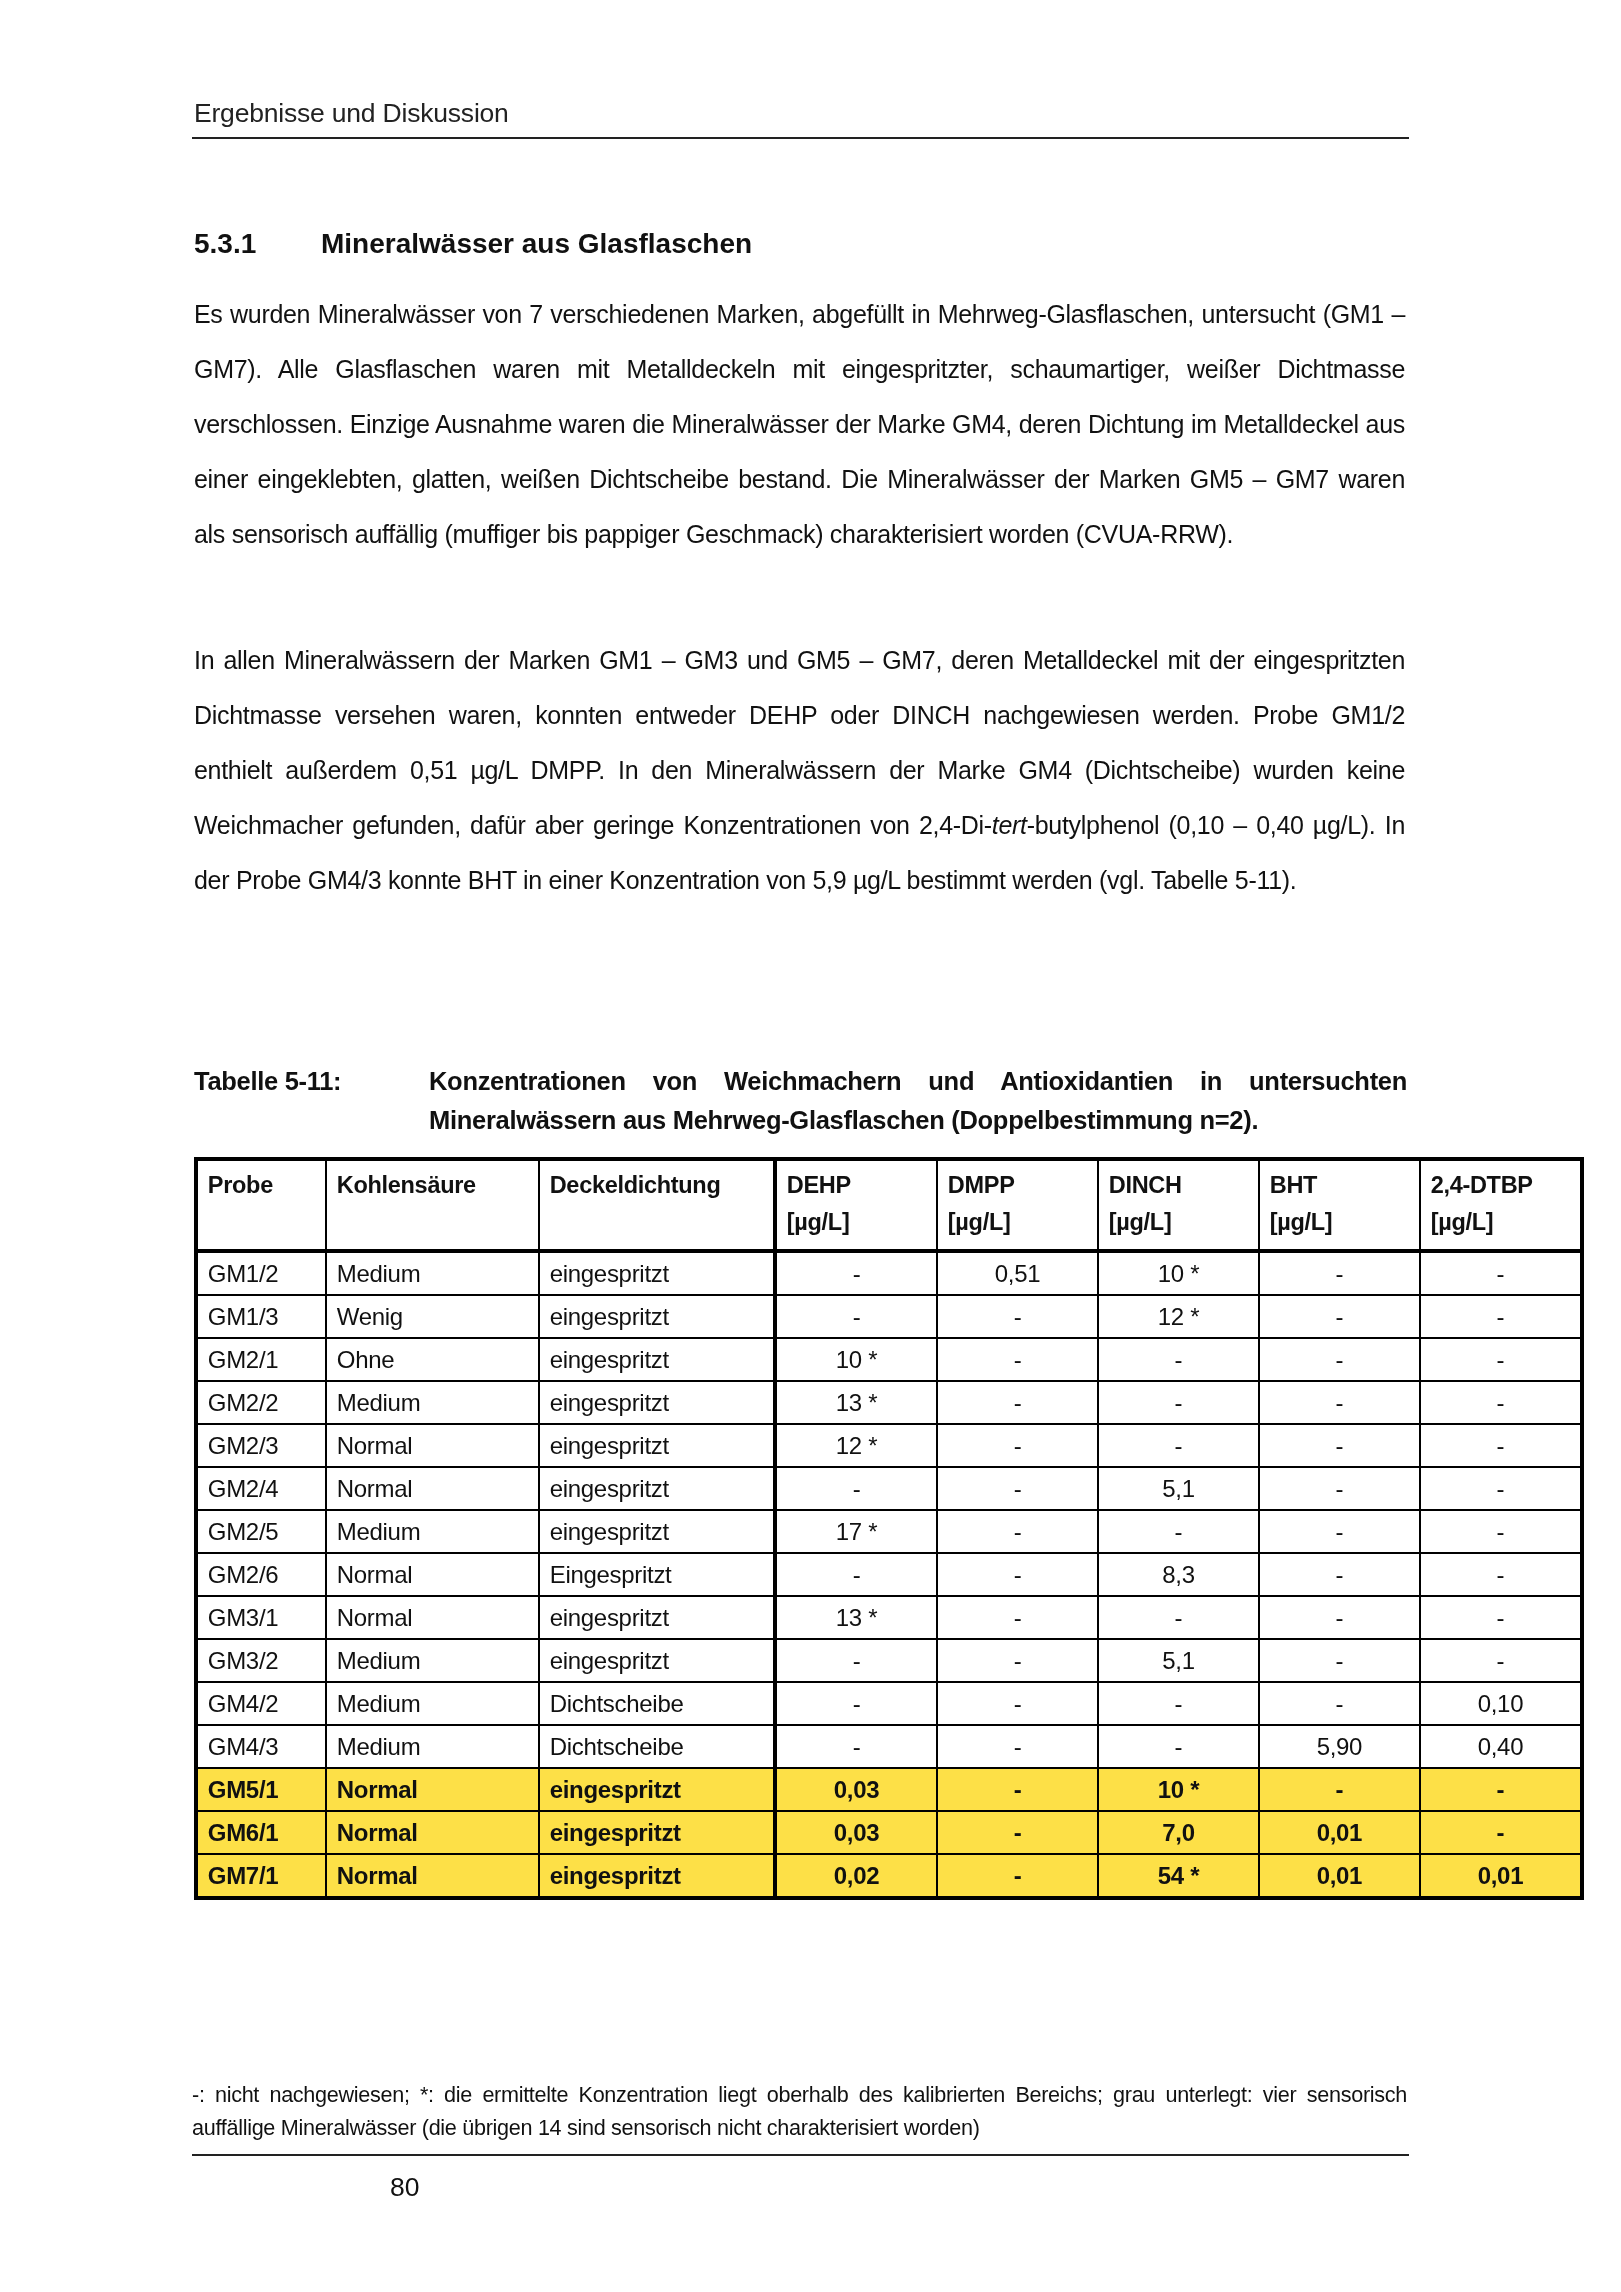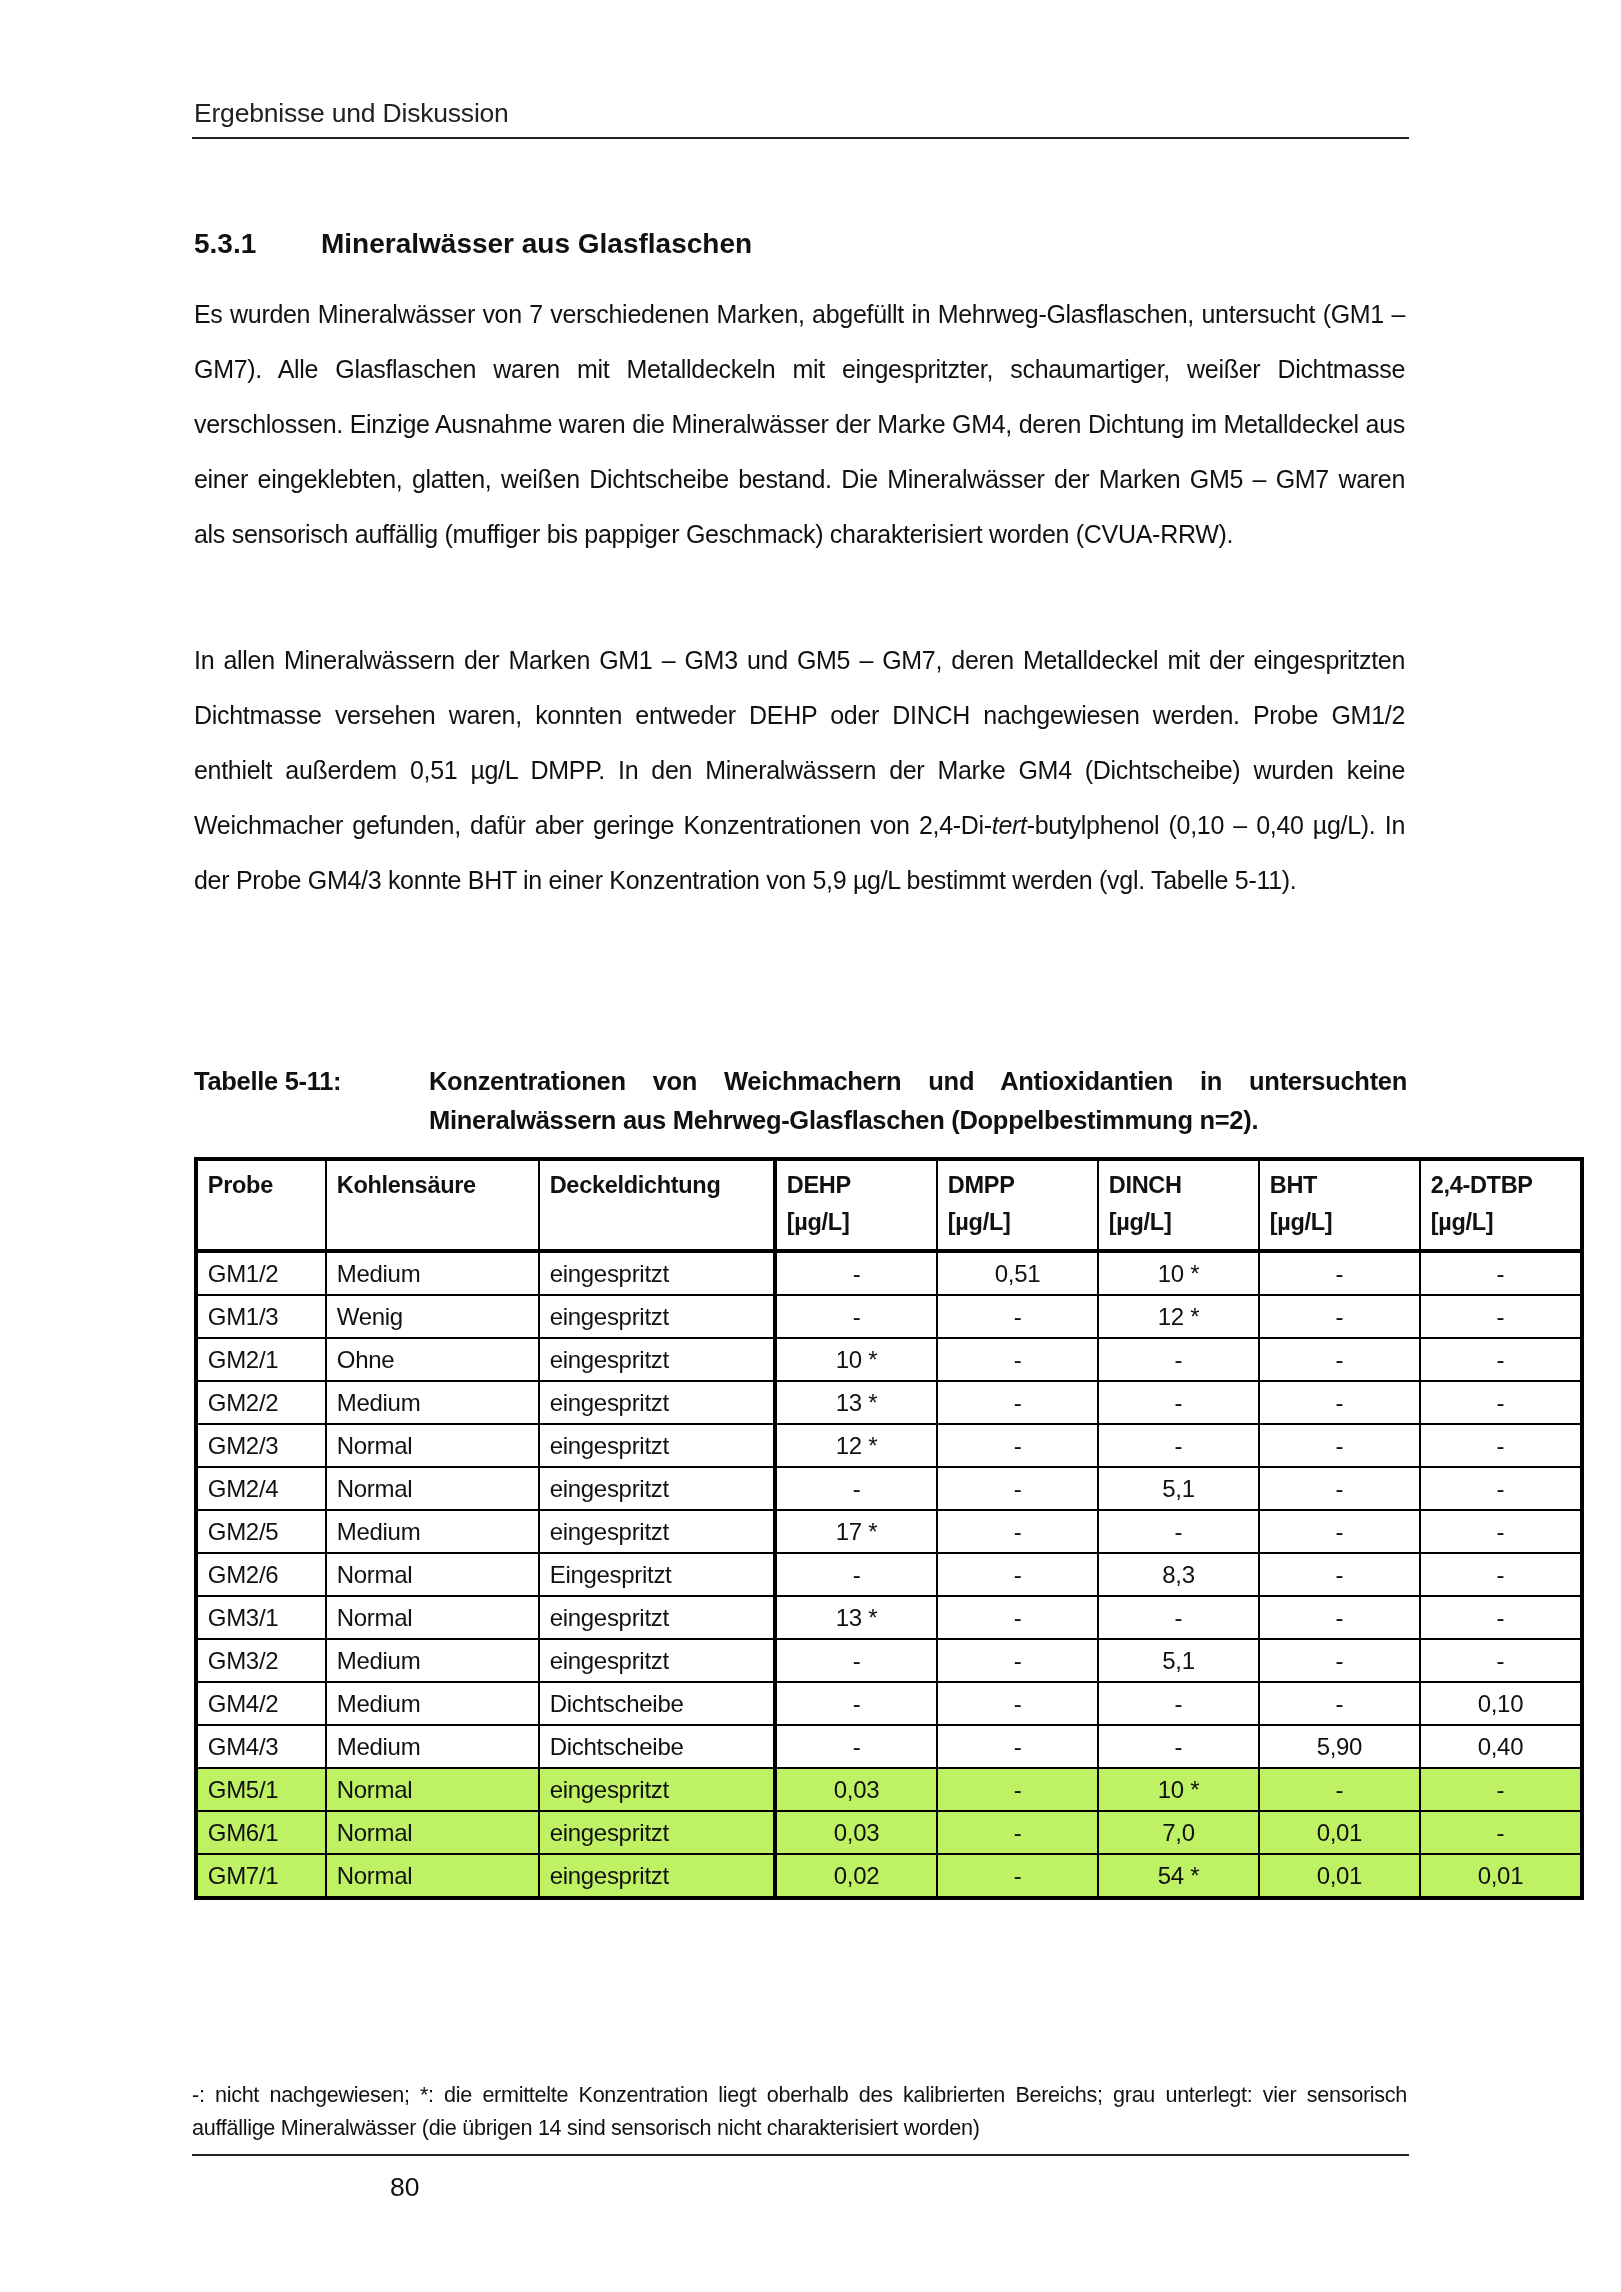--- a/index.html
+++ b/index.html
@@ -23,21 +23,21 @@
   .caption .cap-text { margin-left: 235px; text-align: justify; text-align-last: left; }
 
   table.data-table { position: absolute; left: 178px; top: 1157px; width: 1390px;
                      border-collapse: collapse; border: 4.9px solid #000; font-size: 24px; color: #111; margin-left: 16px; }
   .data-table th, .data-table td { border: 2.9px solid #000; padding: 0 9.8px; vertical-align: middle; }
   .data-table th { font-weight: bold; text-align: left; vertical-align: top; height: 82px; line-height: 37px;
                    padding-top: 5.9px; font-size: 23.5px; letter-spacing: -0.3px; border-bottom-width: 4.9px; }
   .data-table td { height: 41px; line-height: 27.4px; letter-spacing: -0.3px; }
   .data-table td.num { text-align: center; }
   .data-table .sep { border-right-width: 4.9px; }
-  .data-table tr.shaded td { background: #bef264; }
+  .data-table tr.shaded td { background: #fde047; font-weight: bold; }
   .c1 { width: 95px; } .c2 { width: 171px; } .c3 { width: 191px; }
   .c4, .c5, .c6, .c7, .c8 { width: 124px; }
 
   .footnote { position: absolute; left: 192px; top: 2078px; width: 1215px; font-size: 21.6px; line-height: 33px;
               color: #111; letter-spacing: -0.3px; text-align: justify; text-align-last: left; }
   .foot-rule { position: absolute; left: 192px; top: 2154px; width: 1217px; height: 2px; background: #222; }
   .page-number { position: absolute; left: 390px; top: 2172px; font-size: 26.5px; color: #111; }
 </style>
 </head>
 <body>

